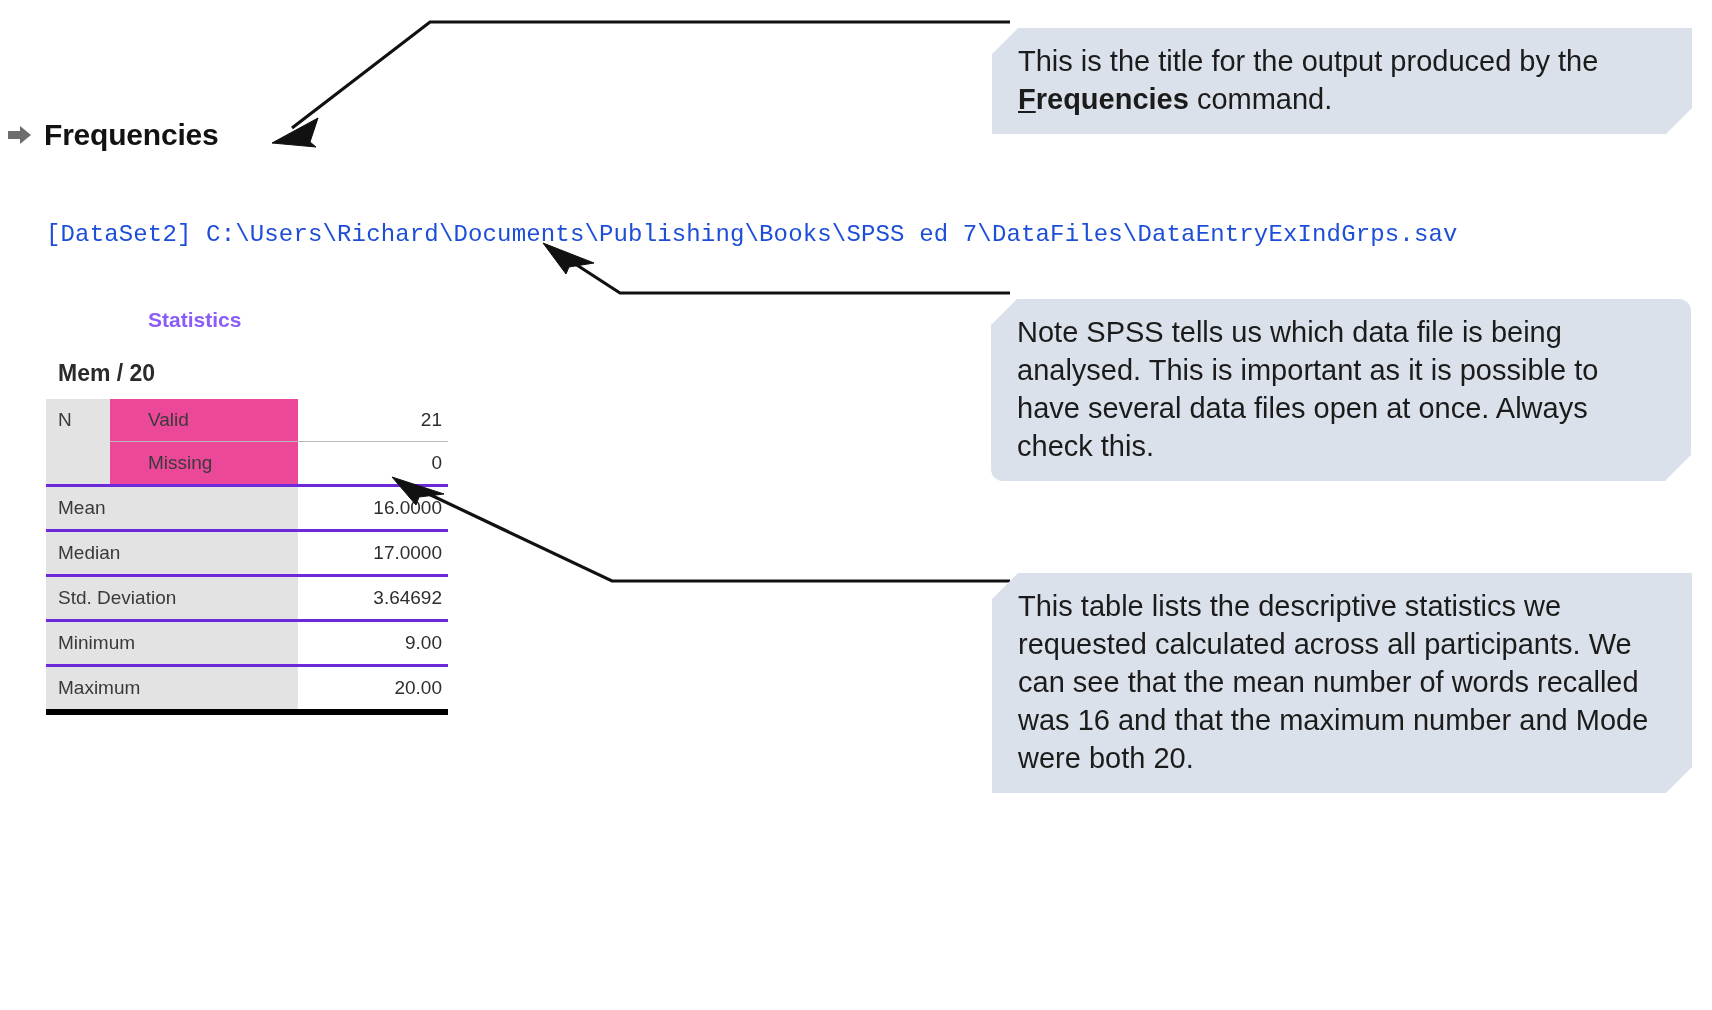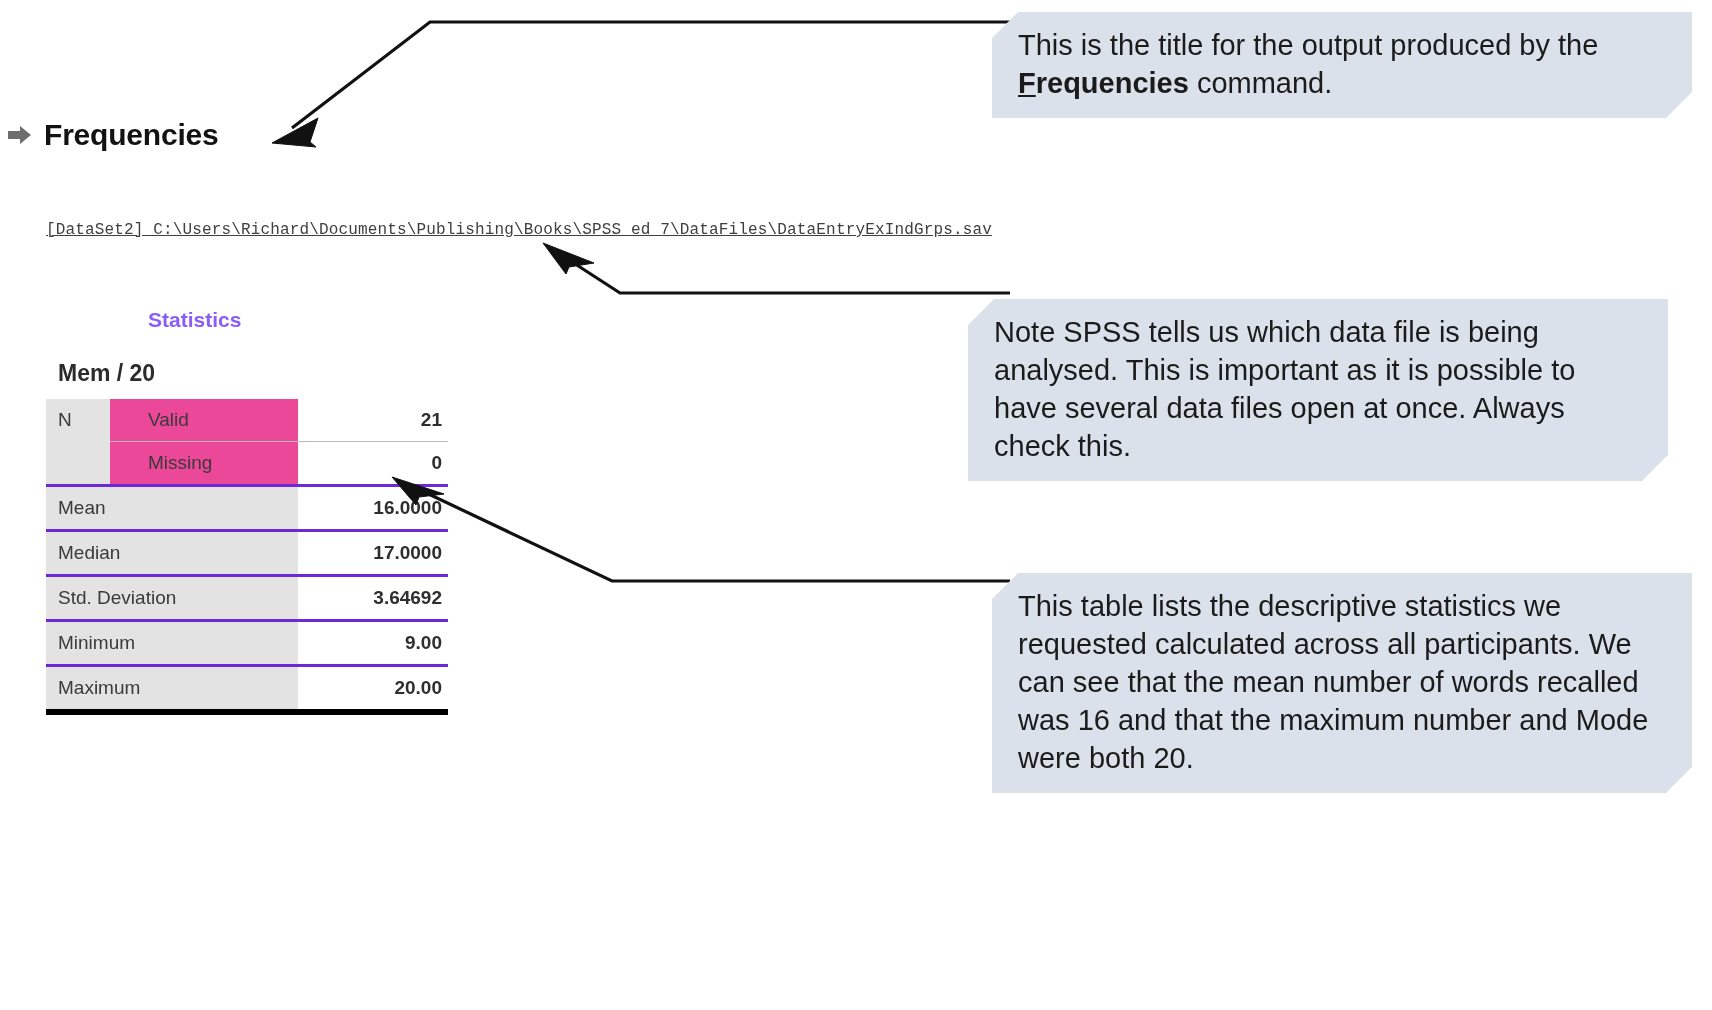--- a/index.html
+++ b/index.html
@@ -60,25 +60,24 @@
     letter-spacing: -0.2px;
     color: #121212;
     white-space: nowrap;
   }
 
   .dataset-line {
     position: absolute;
     left: 46px;
     top: 221px;
     font-family: "Liberation Mono", "DejaVu Sans Mono", monospace;
-    font-size: 16px;
+    font-size: 24px;
     letter-spacing: 0.15px;
-    color: #404040;
+    color: #1d4ed8;
     white-space: nowrap;
-    text-decoration: underline;
   }
 
   
   .stats-title {
     position: absolute;
     left: 148px;
     top: 308px;
     font-size: 21px;
     font-weight: bold;
     color: #8b5cf6;
@@ -104,21 +103,21 @@
   }
   #stats-table td {
     padding: 0;
     height: 42px;
     vertical-align: middle;
     white-space: nowrap;
   }
   #stats-table .c-n      { width: 52px;  background: #e3e3e3; padding-left: 12px; }
   #stats-table .c-lbl    { width: 150px; background: #ec4899; padding-left: 38px; }
   #stats-table .c-lbl-w  { background: #e3e3e3; padding-left: 12px; }
-  #stats-table .c-val    { width: 144px; background: #ffffff; text-align: right; padding-right: 6px; color: #2e2e2e; font-weight: bold; }
+  #stats-table .c-val    { width: 144px; background: #ffffff; text-align: right; padding-right: 6px; color: #2e2e2e; }
 
   
   tr.rule-full  > td { border-bottom: 3px solid #6d28d9; }
   tr.rule-inner > td.c-n { border-bottom: none; }
   tr.rule-inner > td.c-lbl,
   tr.rule-inner > td.c-val { border-bottom: 1px solid #b9b9b9; }
   #stats-table tr:last-child > td { border-bottom: 6px solid #000000; }
 
   
   .callout {
@@ -128,22 +127,22 @@
     font-size: 29px;
     line-height: 38px;
     padding: 14px 22px 16px 26px;
     box-sizing: border-box;
     -webkit-clip-path: polygon(26px 0, 100% 0, 100% calc(100% - 26px), calc(100% - 26px) 100%, 0 100%, 0 26px);
     clip-path: polygon(26px 0, 100% 0, 100% calc(100% - 26px), calc(100% - 26px) 100%, 0 100%, 0 26px);
   }
   .callout b { font-weight: bold; }
   .callout .ul-letter { text-decoration: underline; }
 
-  #callout-1 { left: 992px; top: 12px;  width: 700px; }
-  #callout-2 { left: 968px; top: 299px; width: 700px; }
+  #callout-1 { left: 992px; top: 28px;  width: 700px; }
+  #callout-2 { left: 991px; top: 299px; width: 700px; border-radius: 12px; }
   #callout-3 { left: 992px; top: 573px; width: 700px; }
 
   
   #leaders {
     position: absolute;
     left: 0; top: 0;
     width: 1712px;
     height: 1010px;
     pointer-events: none;
   }

